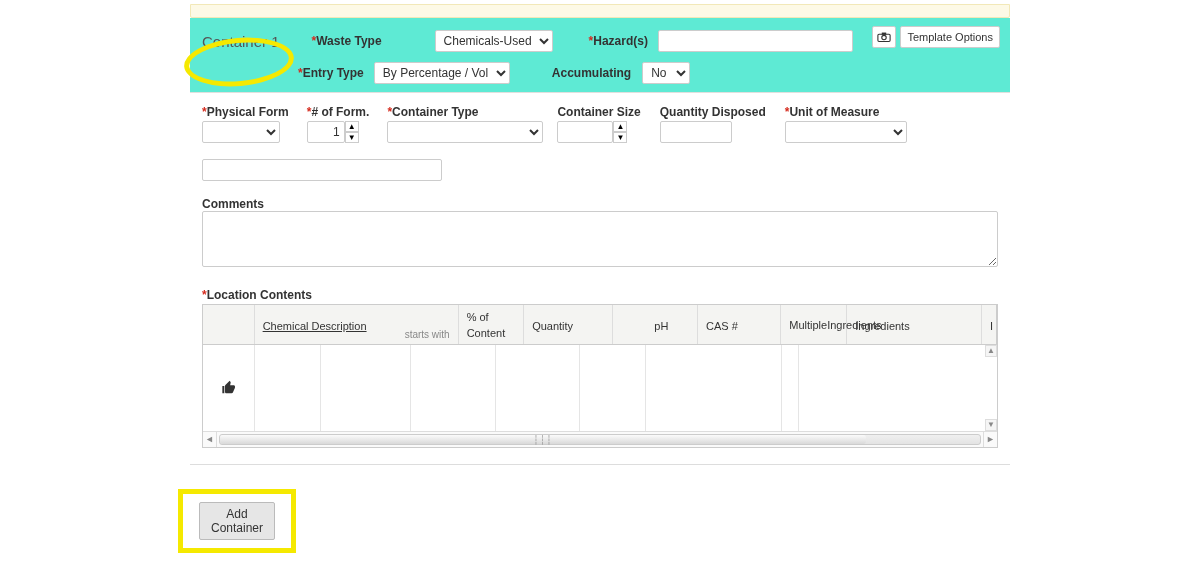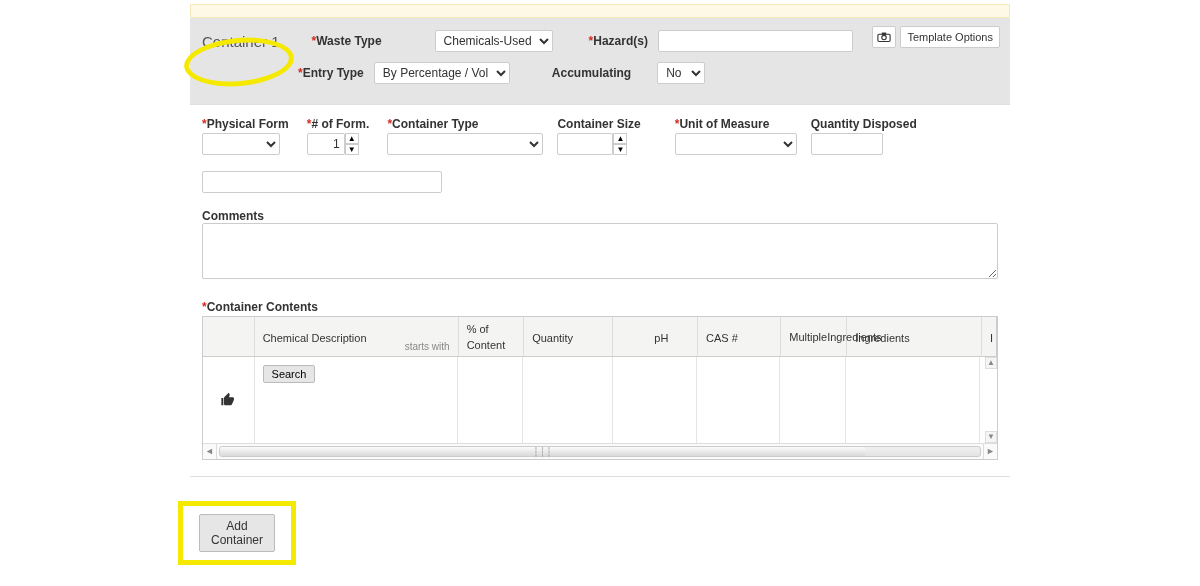--- a/index.html
+++ b/index.html
@@ -20,23 +20,23 @@
     height: 14px;
     border: 1px solid #f2e8b8;
     background: #fdf9e6;
     border-radius: 0 0 2px 2px;
   }
   .container-section {
     margin: 0 190px 0 190px;
     border-bottom: 1px solid #ddd;
   }
   .section-header {
-    background: #e5e5e5;
+    background: #5eead4;
     border-bottom: 1px solid #e0e0de;
-    padding: 8px 10px 20px 12px;
+    padding: 8px 10px 8px 12px;
     position: relative;
     min-height: 70px;
   }
   .ellipse {
     position: absolute;
     left: -6px;
     top: 20px;
     width: 110px;
     height: 48px;
     border: 5px solid #f5e900;
@@ -47,21 +47,21 @@
   .row1 { display: flex; align-items: center; gap: 6px; padding-top: 4px;}
   .row2 { display: flex; align-items: center; gap: 6px; margin-top: 10px;}
   .container-title {
     font-size: 15px;
     color: #555;
     margin-right: 26px;
     display:inline-block;
   }
   .lbl { font-size: 12px; color:#333; font-weight:bold; margin-right:4px; white-space:nowrap;}
   .lbl .req { color: #d52b1e; }
-  .lbl-plain { font-size:12px; color:#333; font-weight:bold; margin-right:20px;}
+  .lbl-plain { font-size:12px; color:#333; font-weight:bold; margin-right:5px;}
   select, input[type=text], textarea {
     border: 1px solid #ccc;
     background:#fff;
     font-size:12px;
     color:#333;
     padding: 2px 4px;
     height: 22px;
     border-radius:2px;
   }
   textarea { height:auto; resize:both;}
@@ -127,21 +127,21 @@
   }
   .th {
     border-right:1px solid #ddd;
     padding:6px 6px 4px 8px;
     display:flex; align-items:center;
     position:relative;
   }
   .th.last { border-right:1px solid #ccc; }
   .th .hint { font-size:10px; color:#888; position:absolute; right:8px; bottom:4px;}
   .col-icon { width:52px;}
-  .col-desc { width:206px;}
+  .col-desc { width:206px;text-decoration:underline;}
   .col-pct { width:66px; flex-direction:column; align-items:flex-start; justify-content:space-between; line-height:13px;}
   .col-qty { width:90px;}
   .col-ph { width:52px;margin-left:33px;}
   .col-cas { width:84px;}
   .col-mi { width:66px; line-height:13px;}
   .col-ing { width:136px;}
   .col-ext { width:8px;}
   .tbody-area {
     height:86px;
     position:relative;
@@ -268,40 +268,40 @@
           <span class="lbl-plain">Container Size</span>
           <div class="csize-wrap">
             <input class="csize-in" type="text" style="">
             <div class="spin">
               <button>▲</button>
               <button>▼</button>
             </div>
           </div>
         </div>
         <div class="fld">
+          <span class="lbl-plain">Quantity Disposed</span>
+          <input class="qd-in" type="text" readonly="" style="">
+        </div>
+        <div class="fld">
           <span class="lbl"><span class="req">*</span><span>Unit of Measure</span></span>
           <select class="uom-sel"><option></option></select>
-        </div>
-        <div class="fld">
-          <span class="lbl-plain">Quantity Disposed</span>
-          <input class="qd-in" type="text" readonly="" style="">
         </div>
       </div>
 
       <div class="loc-wrap">
         <input class="loc-in" type="text" style="">
       </div>
 
       <div class="comments-wrap">
         <div class="lbl-plain">Comments</div>
         <textarea class="comments-ta" style=""></textarea>
       </div>
 
       <div class="cc-wrap">
-        <span class="lbl"><span class="req">*</span><span>Container Contents</span></span>
+        <span class="lbl"><span class="req">*</span><span>Location Contents</span></span>
 
         <div class="table-outer">
           <div class="thead-row">
             <div class="th col-icon"></div>
             <div class="th col-desc">
               <span>Chemical Description</span>
               <span class="hint">starts with</span>
             </div>
             <div class="th col-pct">
               <span>% of</span>
@@ -318,23 +318,20 @@
             <div class="th col-ing">Ingredients</div>
             <div class="th col-ext last">I</div>
           </div>
 
           <div class="tbody-area">
             <div class="tbody-row">
               <div class="td col-icon">
                 <svg class="thumbs-icon" viewBox="0 0 24 24">
                     <path d="M2 20h3V9H2v11zm19-10c0-1.1-.9-2-2-2h-5.3l.8-4 .03-.32c0-.41-.17-.79-.44-1.06L13 1 6.6 7.4C6.22 7.78 6 8.3 6 8.83V18c0 1.1.9 2 2 2h8c.78 0 1.48-.45 1.82-1.13l2.98-6.97c.12-.28.2-.58.2-.9v-1z" fill="#333"></path>
                   </svg>
-              </div>
-              <div class="td col-desc">
-                <button class="search-btn">Search</button>
               </div>
               <div class="td col-pct"></div>
               <div class="td col-qty"></div>
               <div class="td col-ph"></div>
               <div class="td col-cas"></div>
               <div class="td col-mi"></div>
               <div class="td col-ing"></div>
               <div class="td col-ext"></div>
             </div>
           </div>

